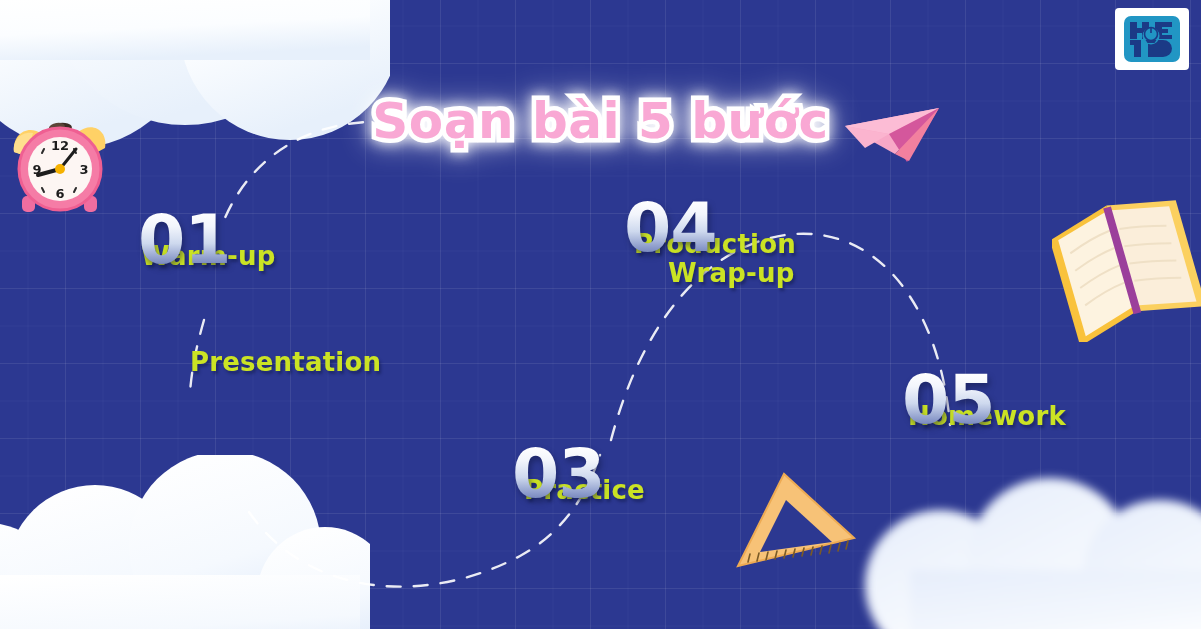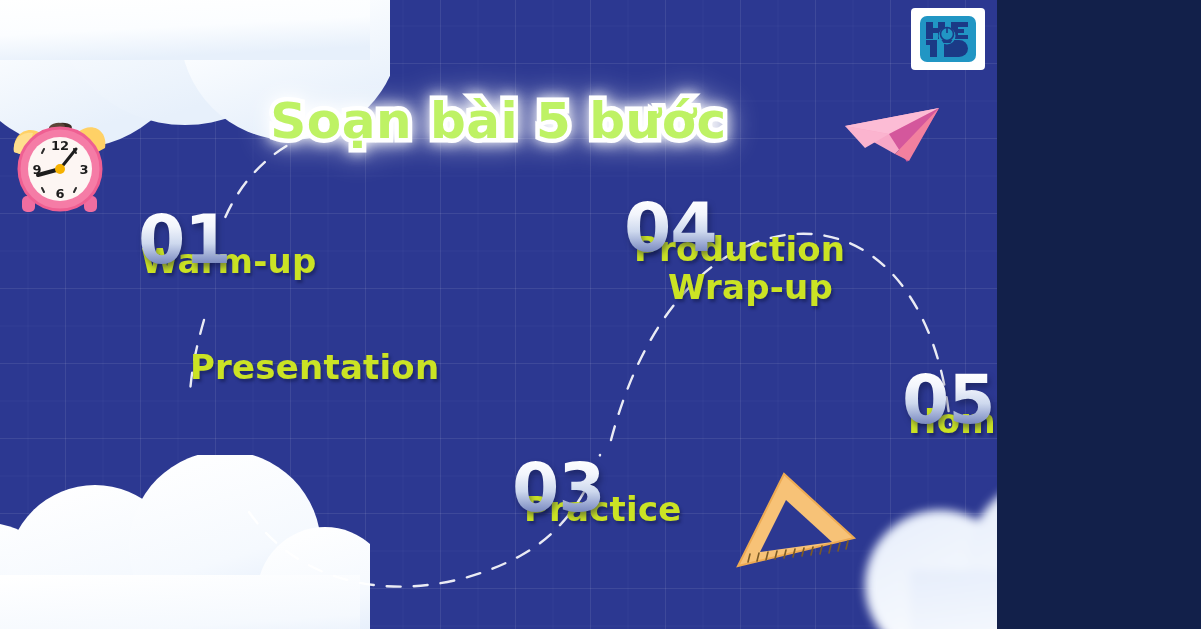--- a/index.html
+++ b/index.html
@@ -1,20 +1,20 @@
 <!DOCTYPE html>
 <html><head>
 <meta charset="utf-8">
 <style>
   html,body{margin:0;padding:0;background:#12204a;}
   body{font-family:"DejaVu Sans","Liberation Sans",sans-serif;}
 
   #stage{
     position:relative;
-    width:997px;height:629px;
+    width:1201px;height:629px;
     overflow:hidden;
     background:#2c3891;
   }
 
   
   #grid{
     position:absolute;inset:0;
     background-image:
       linear-gradient(to right, rgba(255,255,255,.055) 1px, transparent 1px),
       linear-gradient(to bottom, rgba(255,255,255,.055) 1px, transparent 1px);
@@ -50,42 +50,42 @@
     -webkit-background-clip:text;
     background-clip:text;
     color:transparent;
     -webkit-text-fill-color:transparent;
     filter:drop-shadow(2px 4px 3px rgba(10,18,55,.45));
     user-select:none;
   }
   .step-label{
     font-family:"DejaVu Sans","Liberation Sans",sans-serif;
     font-weight:700;
-    font-size:34px;
+    font-size:26px;
     line-height:1.12;
     color:#cbe324;
     letter-spacing:.2px;
     text-shadow:2px 3px 3px rgba(12,20,60,.42);
     margin-top:-26px;
     white-space:nowrap;
     user-select:none;
   }
   .step-label.two-line{white-space:normal;}
 
   
   #title{
     position:absolute;
     left:0;right:0;
     top:92px;
     text-align:center;
     font-family:"DejaVu Sans","Liberation Sans",sans-serif;
     font-weight:700;
     font-size:50px;
     letter-spacing:.5px;
-    color:#bef264;
+    color:#f9a8d4;
     paint-order:stroke fill;
     -webkit-text-stroke:9px #ffffff;
     filter:drop-shadow(0 0 7px rgba(255,255,255,.95)) drop-shadow(0 0 14px rgba(255,255,255,.55));
     user-select:none;
   }
   #title .inner{
     position:relative;
     display:inline-block;
   }
 
@@ -287,21 +287,21 @@
 
   <div class="step" style="left:138px;top:212px;">
     <div class="step-num">01</div>
     <div class="step-label" style="margin-left:3px;">Warm-up</div>
   </div>
 
   <div class="step" style="left:178px;top:374px;">
     <div class="step-label" style="margin-left:12px;">Presentation</div>
   </div>
 
-  <div class="step" style="left:512px;top:460px;">
+  <div class="step" style="left:512px;top:446px;">
     <div class="step-num">03</div>
     <div class="step-label" style="margin-left:12px;">Practice</div>
   </div>
 
   <div class="step" style="left:624px;top:200px;">
     <div class="step-num">04</div>
     <div class="step-label two-line" style="margin-left:10px;width:230px;">
       <div>Production</div>
       <div style="margin-left:34px;">Wrap-up</div>
     </div>

